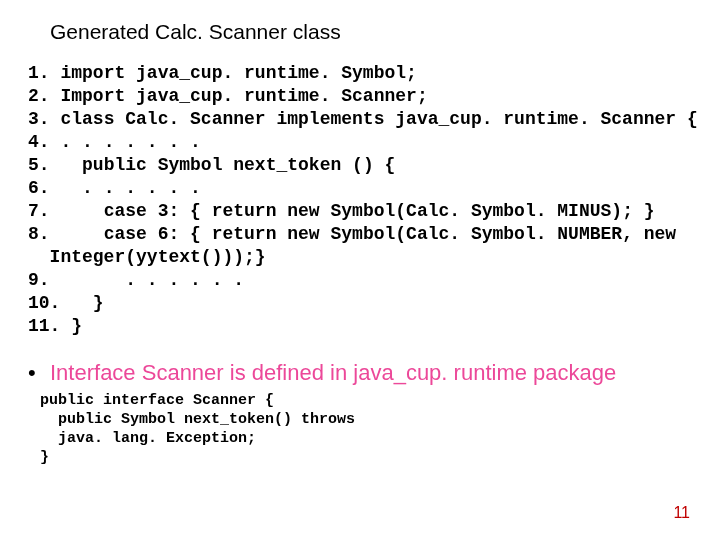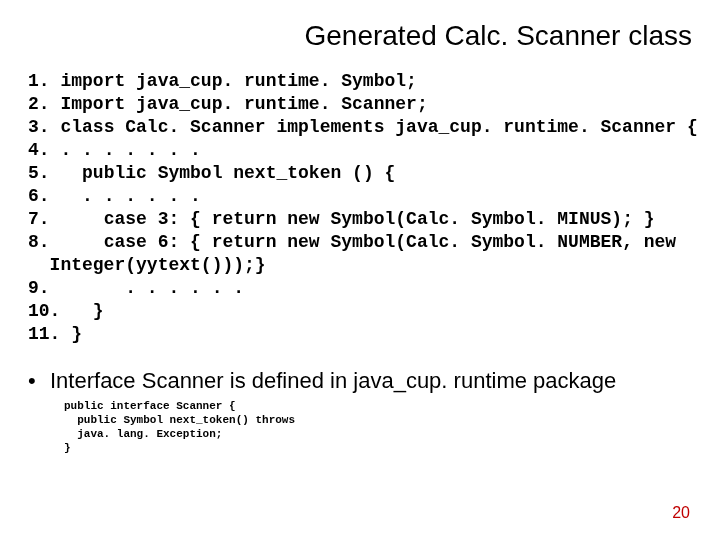--- a/index.html
+++ b/index.html
@@ -9,25 +9,24 @@
     height: 540px;
     background: #fff;
     font-family: Arial, Helvetica, sans-serif;
     position: relative;
     box-sizing: border-box;
   }
   .slide {
     padding: 14px 28px 0 28px;
   }
   .title {
-    font-size: 28px;
+    font-size: 21px;
     color: #000;
-    margin: 6px 0 18px 6px;
+    margin: 6px 0 18px 22px;
     font-weight: normal;
-    text-align: right;
   }
   .code-block {
     font-family: "Courier New", Courier, monospace;
     font-size: 18px;
     line-height: 1.28;
     white-space: pre;
     color: #000;
   }
   .code-block b { font-weight: bold; }
   .lineno { font-weight: bold; }
@@ -37,28 +36,28 @@
     margin-top: 22px;
   }
   .bullet-dot {
     width: 22px;
     font-size: 22px;
     line-height: 1.2;
     text-align: left;
   }
   .bullet-text {
     font-size: 22px;
-    color: #000000;
+    color: #ec4899;
   }
   .sub-code {
     font-family: "Courier New", Courier, monospace;
-    font-size: 11px;
+    font-size: 15px;
     line-height: 1.28;
     white-space: pre;
-    margin-left: 36px;
+    margin-left: 12px;
     margin-top: 4px;
     font-weight: bold;
   }
   .pagenum {
     position: absolute;
     right: 30px;
     bottom: 18px;
     font-size: 16px;
     color: #c00000;
   }
@@ -86,13 +85,13 @@
     <div class="bullet-dot">•</div>
     <div class="bullet-text">Interface Scanner is defined in java_cup. runtime package</div>
   </div>
 
   <div class="sub-code"><span>public interface Scanner {</span>
 <span>  public Symbol next_token() throws</span>
 <span>  java. lang. Exception;</span>
 <span>}</span></div>
 </div>
 
-<div class="pagenum">20</div>
+<div class="pagenum">11</div>
 
 </body></html>

